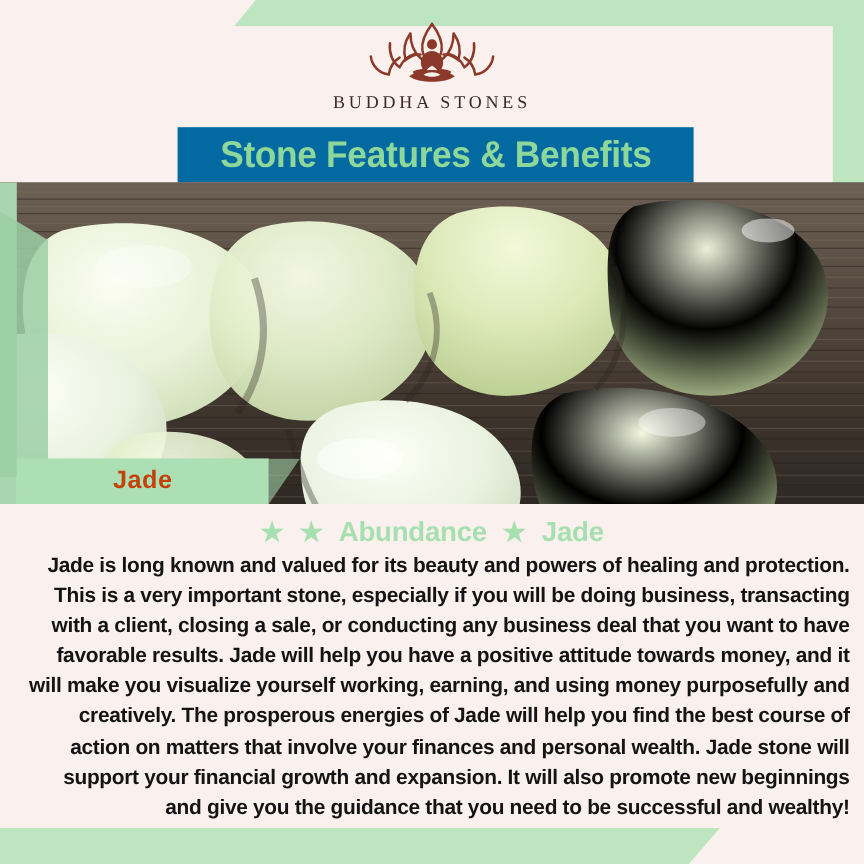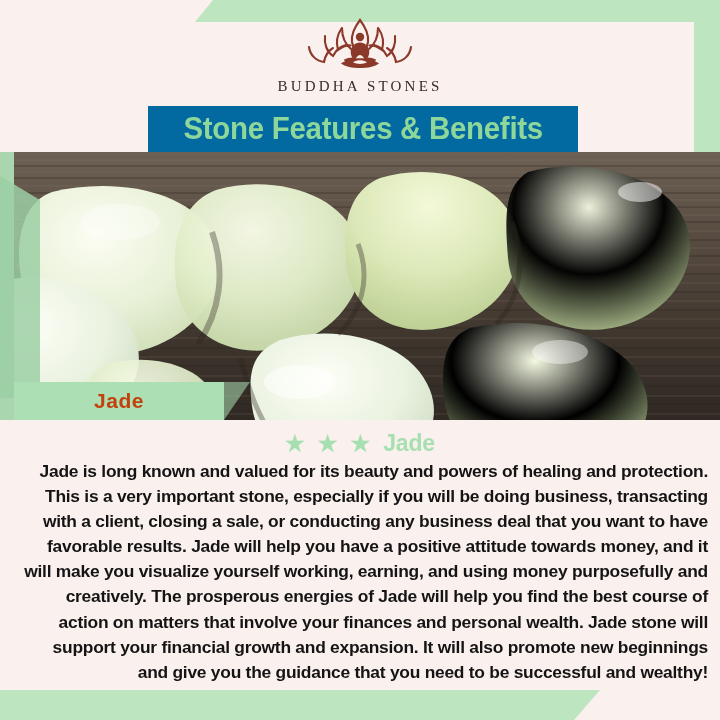--- a/index.html
+++ b/index.html
@@ -254,19 +254,20 @@
   <div class="deco deco-left-strip"></div>
   <div class="deco deco-left-mid"></div>
 
   <div class="deco deco-jade-band"></div>
   <div class="deco deco-jade-band-tail"></div>
   <div class="jade-label">Jade</div>
 
   <div class="benefits">
     <span class="star">★</span>
     <span class="star">★</span>
+    <span class="term">Abundance</span>
     <span class="star">★</span>
     <span class="term">Jade</span>
   </div>
 
   <div class="copy">Jade is long known and valued for its beauty and powers of healing and protection. This is a very important stone, especially if you will be doing business, transacting with a client, closing a sale, or conducting any business deal that you want to have favorable results. Jade will help you have a positive attitude towards money, and it will make you visualize yourself working, earning, and using money purposefully and creatively. The prosperous energies of Jade will help you find the best course of action on matters that involve your finances and personal wealth. Jade stone will support your financial growth and expansion. It will also promote new beginnings and give you the guidance that you need to be successful and wealthy!</div>
 
 </div>
 
 </body></html>

